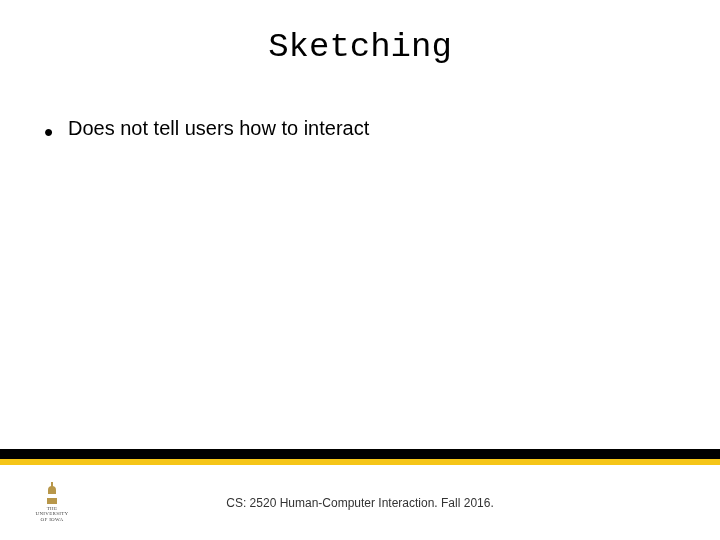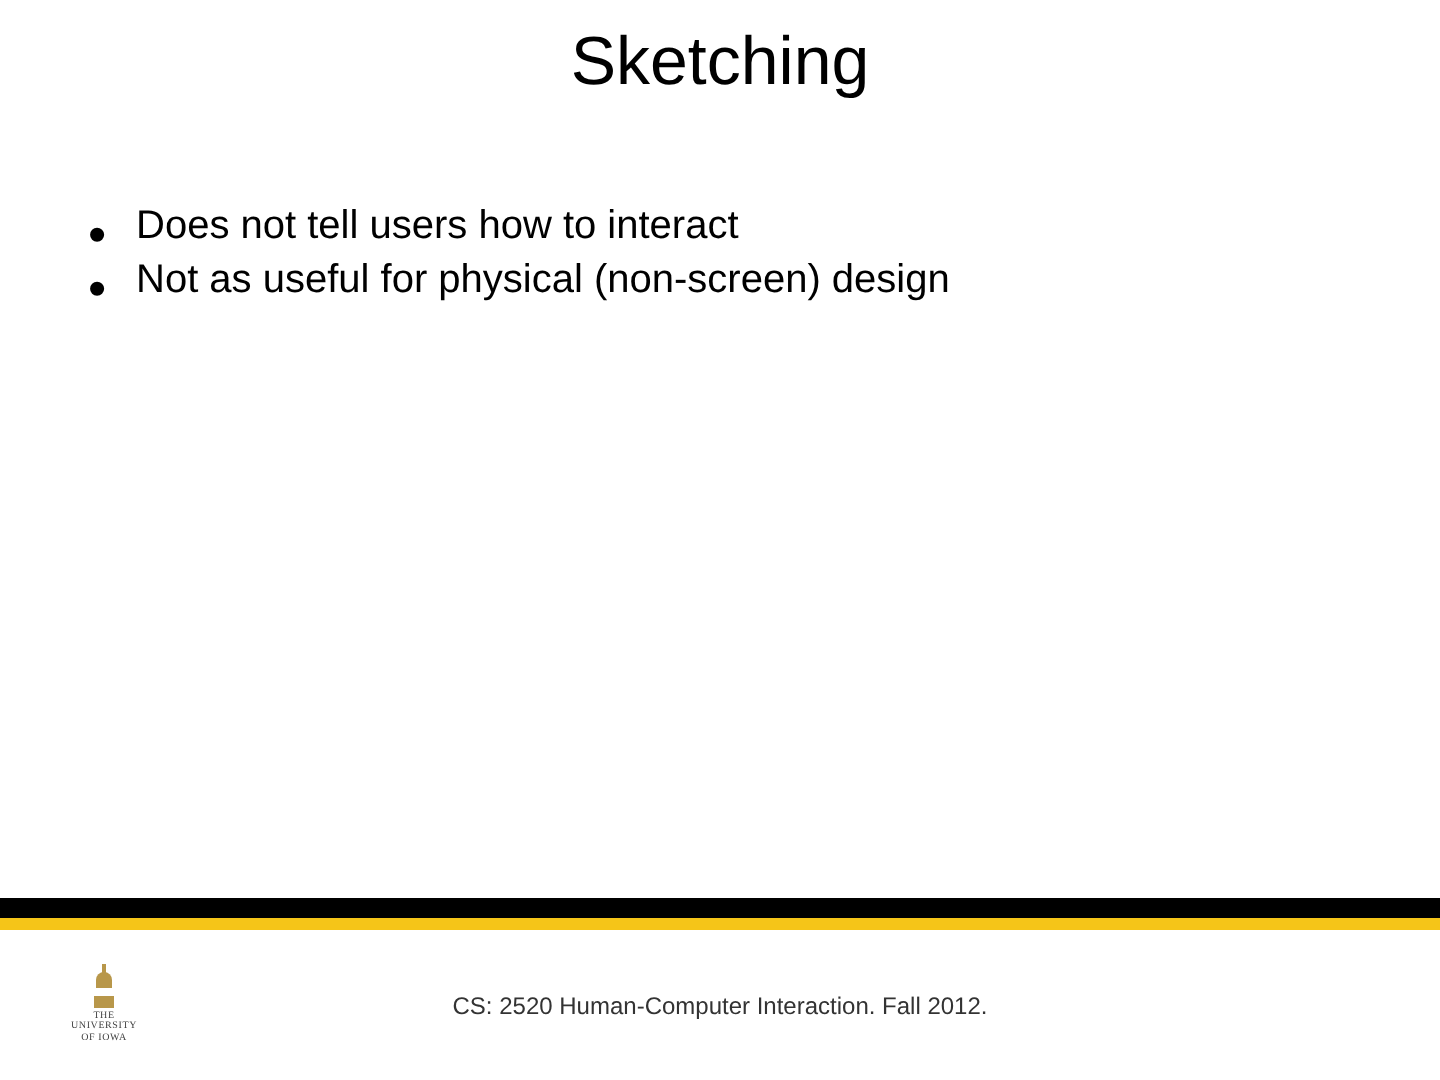--- a/index.html
+++ b/index.html
@@ -14,21 +14,22 @@
   .slide {
     width: 100%;
     height: 100%;
     position: relative;
   }
   .title {
     text-align: center;
     font-size: 34px;
     font-weight: 400;
     color: #000;
-    padding-top: 12px;
+    padding-top: 28px;
+    font-family: Liberation Mono, monospace;
   }
   .content {
     padding: 50px 40px 0 40px;
   }
   .bullet-list {
     list-style: none;
   }
   .bullet-item {
     font-size: 20px;
     color: #000;
@@ -122,33 +123,32 @@
 </style>
 </head>
 <body>
 
 <div class="slide">
   <h1 class="title">Sketching</h1>
 
   <div class="content">
     <ul class="bullet-list">
       <li class="bullet-item">Does not tell users how to interact</li>
-      <li class="bullet-item">Not as useful for physical (non-screen) design</li>
     </ul>
   </div>
 
   <div class="footer-bar">
     <div class="black-bar"></div>
     <div class="yellow-bar"></div>
   </div>
 
   <div class="logo">
     <div class="logo-dome"></div>
     <div class="logo-base"></div>
     <div class="logo-text">
       <span>THE</span><br>
       <span>UNIVERSITY</span><br>
       <span>OF IOWA</span>
     </div>
   </div>
 
-  <div class="footer-text">CS: 2520 Human-Computer Interaction. Fall 2012.</div>
+  <div class="footer-text">CS: 2520 Human-Computer Interaction. Fall 2016.</div>
 </div>
 
 </body></html>

